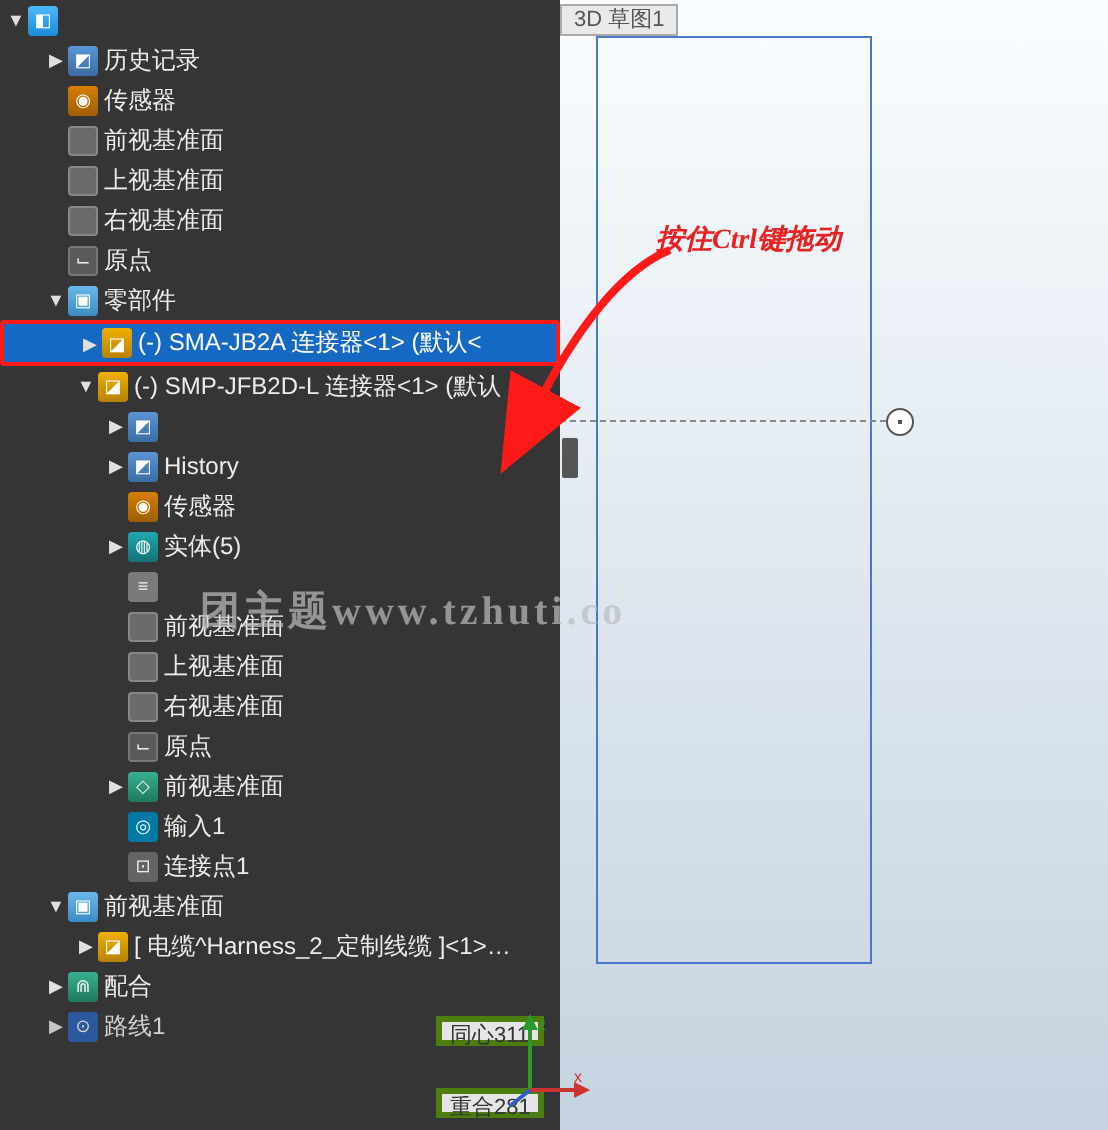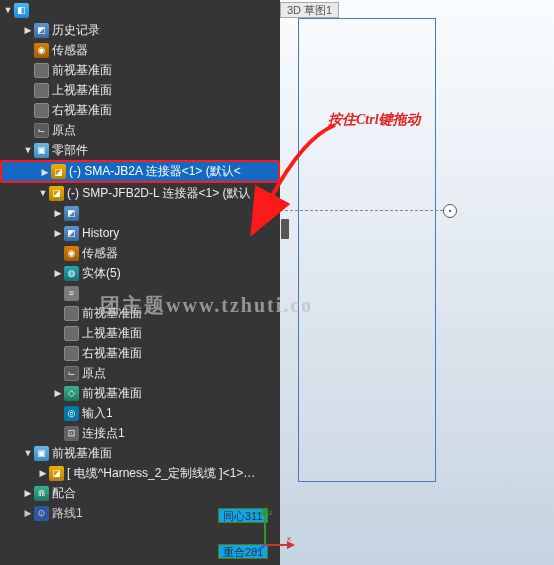--- a/index.html
+++ b/index.html
@@ -27,21 +27,21 @@
 .i-conn{background:#646464}
 .i-route{background:#2b5fb0}
 .sketch-tab{position:absolute;left:280px;top:2px;background:#e9e9e9;border:1px solid #aaa;padding:0 6px;font-size:11px;color:#555;height:16px;line-height:15px}
 .sketch-box{position:absolute;left:298px;top:18px;width:138px;height:464px;border:1px solid #4a78c8}
 .ref-pt{position:absolute;left:443px;top:204px;width:14px;height:14px;border:1px solid #555;border-radius:50%;background:#fff}
 .ref-pt::after{content:"";position:absolute;left:5px;top:5px;width:2px;height:2px;background:#555}
 .dashline{position:absolute;left:280px;top:210px;width:163px;border-top:1px dashed #888}
 .handle{position:absolute;left:281px;top:219px;width:8px;height:20px;background:#555;border-radius:1px}
 .anno{position:absolute;left:328px;top:111px;color:#e62222;font-size:14px;font-style:italic;font-weight:bold;font-family:"KaiTi","STKaiti",serif}
 .arrow-svg{position:absolute;left:253px;top:120px;width:90px;height:100px;overflow:visible}
-.tip{position:absolute;background:#0ea5e9;border:1px solid #4d7c0f;padding:0 4px;font-size:11px;color:#333;height:15px;line-height:14px;white-space:nowrap}
+.tip{position:absolute;background:#e5e5e5;border:3px solid #4d7c0f;padding:0 4px;font-size:11px;color:#333;height:15px;line-height:14px;white-space:nowrap}
 .axes{position:absolute;left:251px;bottom:10px;width:44px;height:50px}
 .wm{position:absolute;left:100px;top:292px;font-size:20px;color:#bdbdbd;font-family:SimSun,serif;letter-spacing:2px;pointer-events:none;font-weight:bold;opacity:0.7}
 </style>
 </head>
 <body>
 
 <div class="panel">
   <div class="row">
     <span class="exp open" style="margin-left:2px"></span>
     <span class="ico i-asm">◧</span>

